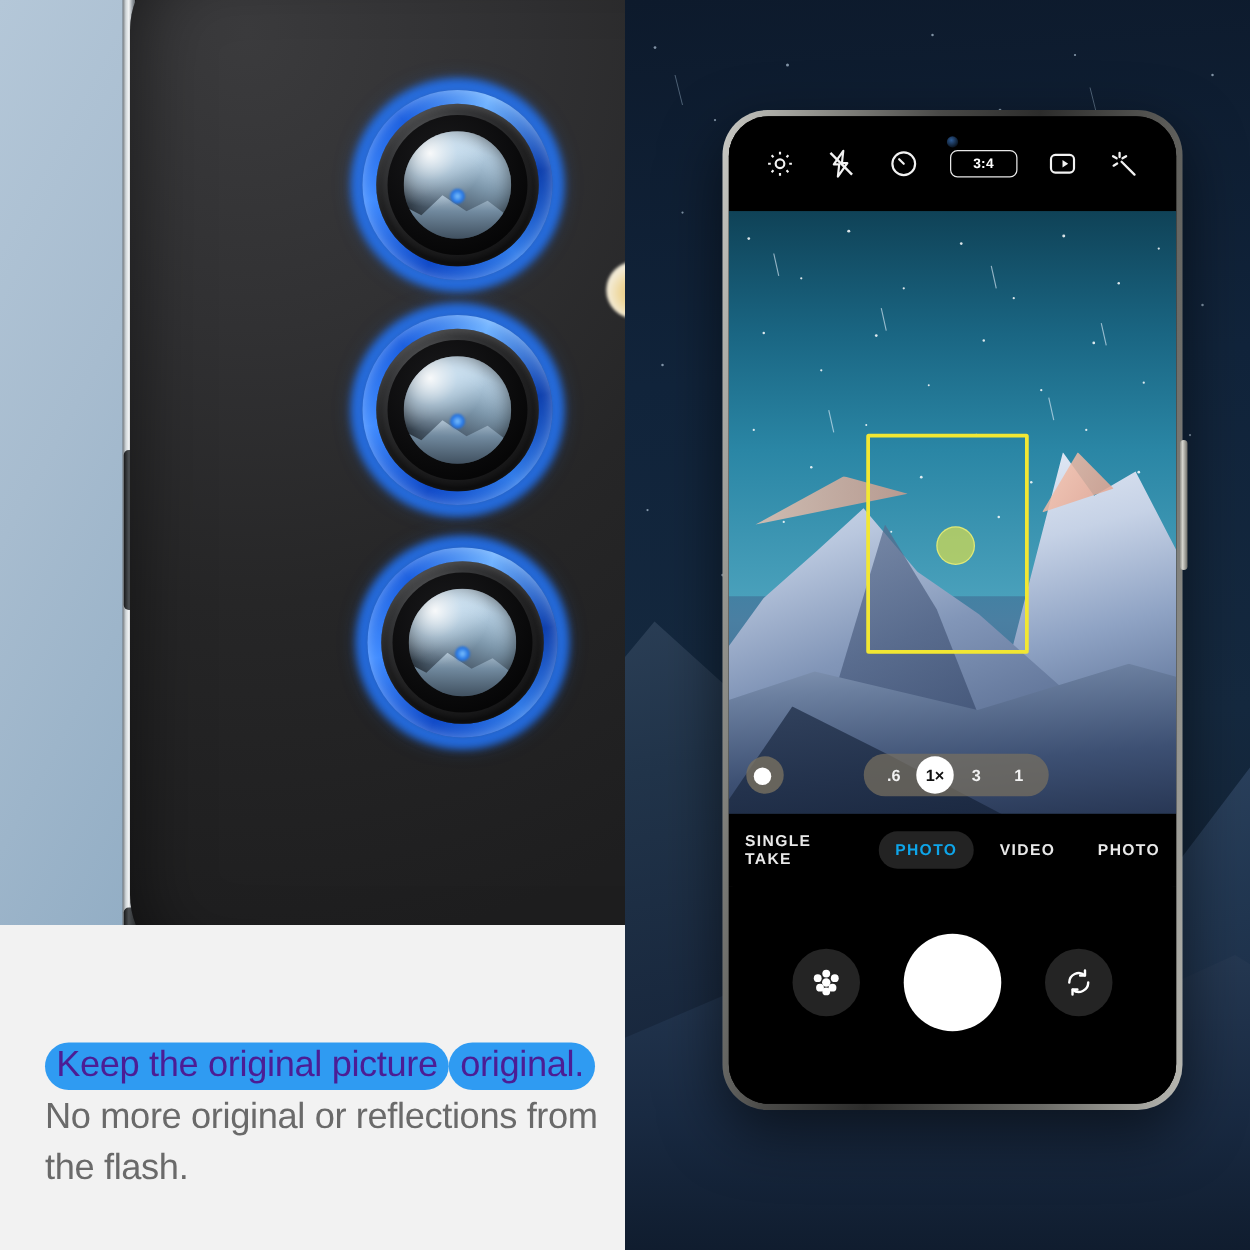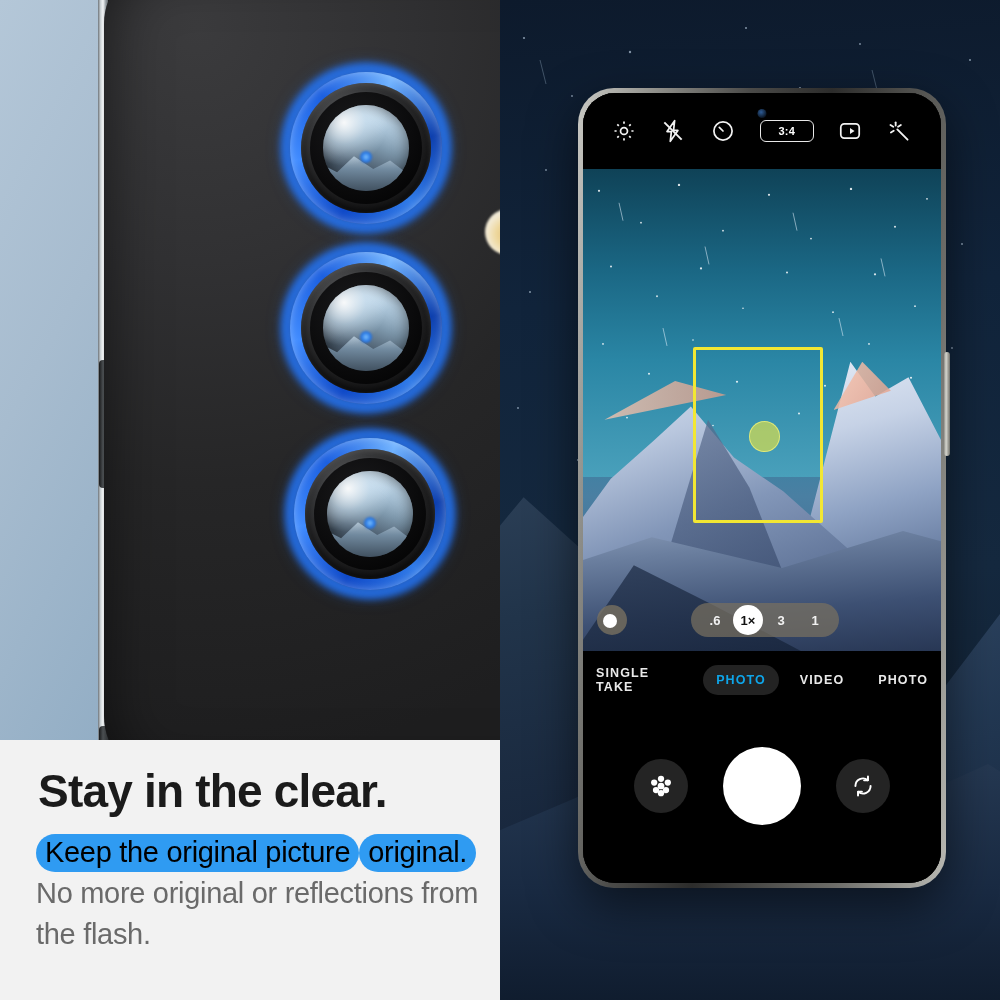--- a/index.html
+++ b/index.html
@@ -101,21 +101,21 @@
   #caption { position:absolute; left:0; top:740px; width:500px; height:260px; background:#f2f2f2; }
   #headline {
     position:absolute; left:38px; top:24px;
     font-size:46px; font-weight:700; color:#1b1b1b; letter-spacing:-.8px;
   }
   #subcopy {
     position:absolute; left:36px; top:92px; width:445px;
     font-size:29px; line-height:41px; font-weight:500; color:#6a6a6a; letter-spacing:-.3px;
   }
   .hl {
-    background:#2f9bf2; color:#000000; border-radius:22px;
+    background:#2f9bf2; color:#4c1d95; border-radius:22px;
     padding:2px 9px 4px 9px; box-decoration-break:clone;
     -webkit-box-decoration-break:clone;
   }
 
   
   #right-panel {
     position:absolute; left:500px; top:0; width:500px; height:1000px; overflow:hidden;
     background:linear-gradient(176deg,#0d1a2c 0%,#11243b 30%,#15293f 58%,#0f1b2b 100%);
   }
   .bg-mtn { position:absolute; }
@@ -318,21 +318,20 @@
           <div class="black"></div>
           <div class="glass"></div>
           <div class="spec"></div>
         </div>
 
         <div id="led-flash"></div>
       </div>
     </div>
 
     <div id="caption">
-      <div id="headline">Stay in the clear.</div>
       <div id="subcopy"><span class="hl">Keep the original picture</span><span class="hl">original.</span> <span>No more original</span>
         <span>or reflections from the flash.</span></div>
     </div>
   </div>
 
   <div id="right-panel">
 
     <div class="bg-mtn" id="bg-m1"></div>
     <div class="bg-mtn" id="bg-m2"></div>
     <div class="bg-mtn" id="bg-m3"></div>

